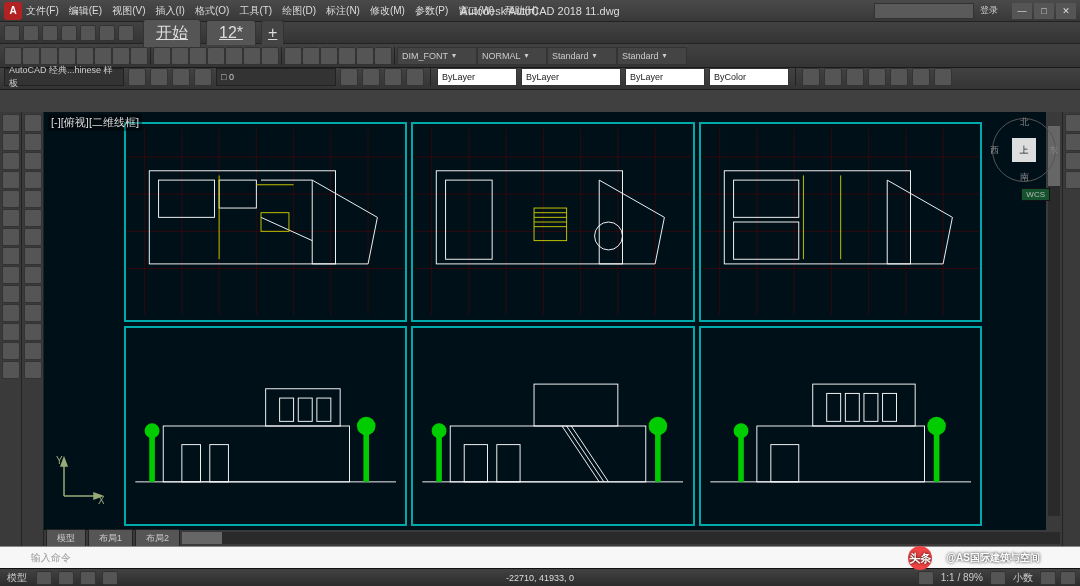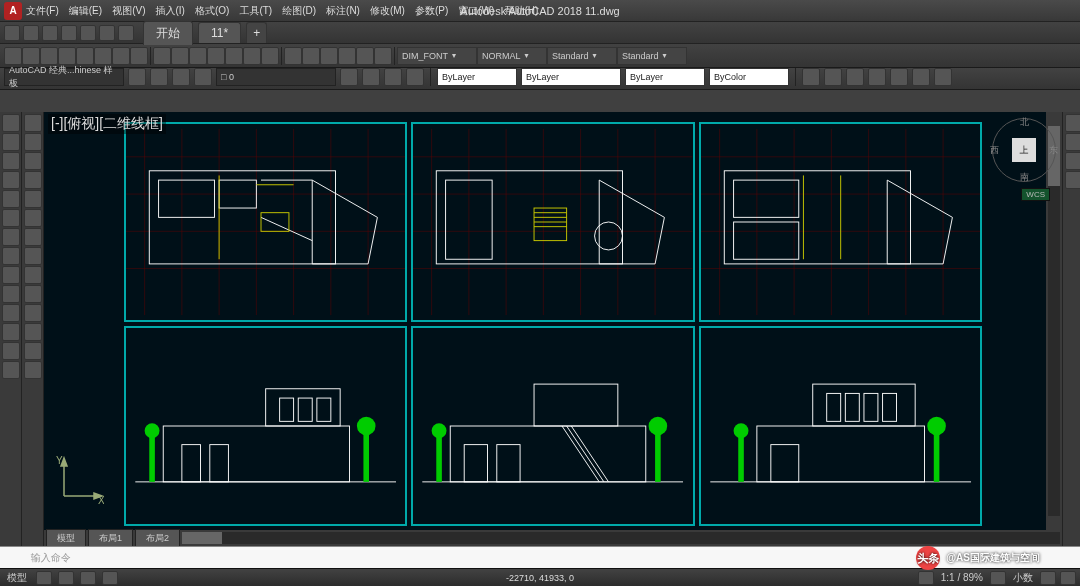--- a/index.html
+++ b/index.html
@@ -12,21 +12,21 @@
 .menu-items span { color: #ddd; font-size: 10px; cursor: default; }
 .title-center { position: absolute; left: 50%; transform: translateX(-50%); color: #ddd; font-size: 11px; }
 .title-search { margin-left: auto; display: flex; align-items: center; gap: 6px; }
 .search-box { width: 100px; height: 16px; background: #5a5a5a; border: 1px solid #333; }
 .win-controls { display: flex; gap: 2px; margin-left: 8px; }
 .win-btn { width: 20px; height: 16px; background: #555; display: flex; align-items: center; justify-content: center; color: #ddd; font-size: 9px; }
 
 
 .qat { height: 22px; background: linear-gradient(#424242,#343434); display: flex; align-items: center; padding: 0 4px; gap: 3px; border-bottom: 1px solid #222; }
 .qat-btn { width: 16px; height: 16px; background: #555; border: 1px solid #333; border-radius: 2px; }
-.tab { padding: 3px 12px; background: #555; border: 1px solid #333; border-bottom: none; border-radius: 3px 3px 0 0; margin-right: 2px; font-size: 12px; color: #ddd; }
+.tab { padding: 3px 12px; background: #555; border: 1px solid #333; border-bottom: none; border-radius: 3px 3px 0 0; margin-right: 2px; font-size: 16px; color: #ddd; text-decoration: underline; }
 .tab.plus { padding: 3px 6px; background: #444; }
 
 
 .toolbar { height: 24px; background: linear-gradient(#424242,#343434); display: flex; align-items: center; padding: 0 4px; gap: 0; border-bottom: 1px solid #1a1a1a; }
 .tbtn { width: 18px; height: 18px; background: #555; border: 1px solid #333; border-radius: 2px; flex-shrink: 0; }
 .tsep { width: 1px; height: 18px; background: #222; margin: 0 2px; }
 .tdropdown { height: 18px; background: #ddd; color: #222; border: 1px solid #333; display: flex; align-items: center; padding: 0 4px; font-size: 9px; position: relative; }
 .tdropdown::after { content: "▾"; margin-left: 4px; font-size: 8px; }
 .tdropdown.dark { background: #444; color: #ccc; }
 
@@ -36,21 +36,21 @@
 .cbox.wide { width: 100px; }
 
 
 .workspace { position: absolute; top: 112px; left: 0; right: 0; bottom: 40px; display: flex; }
 .left-toolbar { width: 22px; background: #3a3a3a; border-right: 1px solid #222; display: flex; flex-direction: column; gap: 1px; padding: 2px; }
 .lt-btn { width: 18px; height: 18px; background: #555; border: 1px solid #333; border-radius: 2px; }
 .left-toolbar2 { width: 22px; background: #3a3a3a; border-right: 1px solid #222; display: flex; flex-direction: column; gap: 1px; padding: 2px; }
 
 
 .canvas-wrap { flex: 1; position: relative; background: #001018; overflow: hidden; }
-.viewport-label { position: absolute; top: 2px; left: 4px; color: #ddd; font-size: 14px; z-index: 5; background: rgba(0,0,0,.4); padding: 1px 3px; }
+.viewport-label { position: absolute; top: 2px; left: 4px; color: #ddd; font-size: 11px; z-index: 5; background: rgba(0,0,0,.4); padding: 1px 3px; }
 .viewcube { position: absolute; top: 6px; right: 6px; width: 64px; height: 64px; z-index: 5; }
 .viewcube .ring { position: absolute; inset: 0; border: 1px solid #555; border-radius: 50%; }
 .viewcube .cube { position: absolute; top: 20px; left: 20px; width: 24px; height: 24px; background: #ddd; color: #222; display: flex; align-items: center; justify-content: center; font-size: 9px; }
 .viewcube .dir { position: absolute; color: #888; font-size: 9px; }
 .viewcube .n { top: -2px; left: 28px; }
 .viewcube .s { bottom: -2px; left: 28px; }
 .viewcube .e { right: -2px; top: 26px; }
 .viewcube .w { left: -2px; top: 26px; }
 .wcs-marker { position: absolute; top: 76px; right: 12px; background: #14532d; border: 1px solid #111; color: #bbb; padding: 1px 4px; font-size: 8px; z-index: 5; }
 
@@ -76,21 +76,21 @@
 .cmdline { position: absolute; bottom: 18px; left: 0; right: 0; height: 22px; background: #f7f7f7; border-top: 1px solid #888; display: flex; align-items: center; padding: 0 4px; font-size: 10px; color: #333; }
 .cmd-label { color: #555; margin-top: 48px; }
 
 
 .statusbar { position: absolute; bottom: 0; left: 0; right: 0; height: 18px; background: linear-gradient(#424242,#2c2c2c); display: flex; align-items: center; padding: 0 4px; gap: 6px; font-size: 9px; color: #ccc; border-top: 1px solid #111; }
 .coords { position: absolute; left: 50%; transform: translateX(-50%); color: #ddd; font-size: 9px; }
 .sb-btn { width: 16px; height: 14px; background: #555; border: 1px solid #333; border-radius: 2px; }
 .sb-text { padding: 0 3px; }
 
 
-.watermark { position: absolute; bottom: 16px; right: 40px; font-size: 21px; font-weight: bold; color: #fff; z-index: 99; display: flex; align-items: center; gap: 6px; text-shadow: 0 0 3px #000; margin-left: 26px; }
+.watermark { position: absolute; bottom: 16px; right: 40px; font-size: 21px; font-weight: bold; color: #fff; z-index: 99; display: flex; align-items: center; gap: 14px; text-shadow: 0 0 3px #000; margin-left: 26px; }
 .watermark .logo { width: 24px; height: 24px; background: #e44; border-radius: 50%; display: flex; align-items: center; justify-content: center; color: white; font-size: 11px; font-weight: bold; }
 </style>
 </head>
 <body>
 
 <div class="titlebar">
   <div class="app-icon">A</div>
   <div class="menu-items">
     <span>文件(F)</span>
     <span>编辑(E)</span>
@@ -99,32 +99,41 @@
     <span>格式(O)</span>
     <span>工具(T)</span>
     <span>绘图(D)</span>
     <span>标注(N)</span>
     <span>修改(M)</span>
     <span>参数(P)</span>
     <span>窗口(W)</span>
     <span>帮助(H)</span>
   </div>
   <div class="title-center">Autodesk AutoCAD 2018    11.dwg</div>
+  <div class="title-search">
+    <div class="search-box" title="输入关键字或短语"></div>
+    <span style="font-size:9px">登录</span>
+    <div class="win-controls">
+      <div class="win-btn">—</div>
+      <div class="win-btn">□</div>
+      <div class="win-btn">✕</div>
+    </div>
+  </div>
 </div>
 
 <div class="qat">
   <div class="qat-btn"></div>
   <div class="qat-btn"></div>
   <div class="qat-btn"></div>
   <div class="qat-btn"></div>
   <div class="qat-btn"></div>
   <div class="qat-btn"></div>
   <div class="qat-btn"></div>
   <div class="tab" style="margin-left:6px">开始</div>
-  <div class="tab">11*</div>
+  <div class="tab">12*</div>
   <div class="tab plus">+</div>
 </div>
 
 <div class="toolbar">
   <div class="tbtn"></div>
     <div class="tbtn"></div>
     <div class="tbtn"></div>
     <div class="tbtn"></div>
     <div class="tbtn"></div>
     <div class="tbtn"></div>

